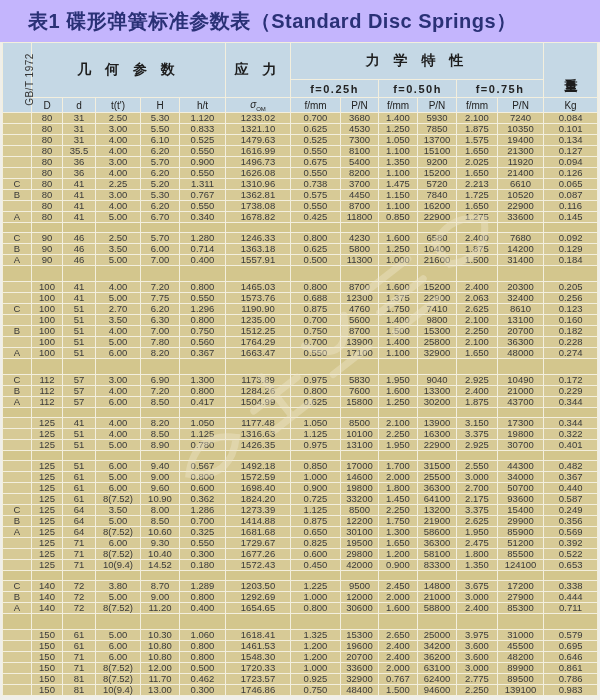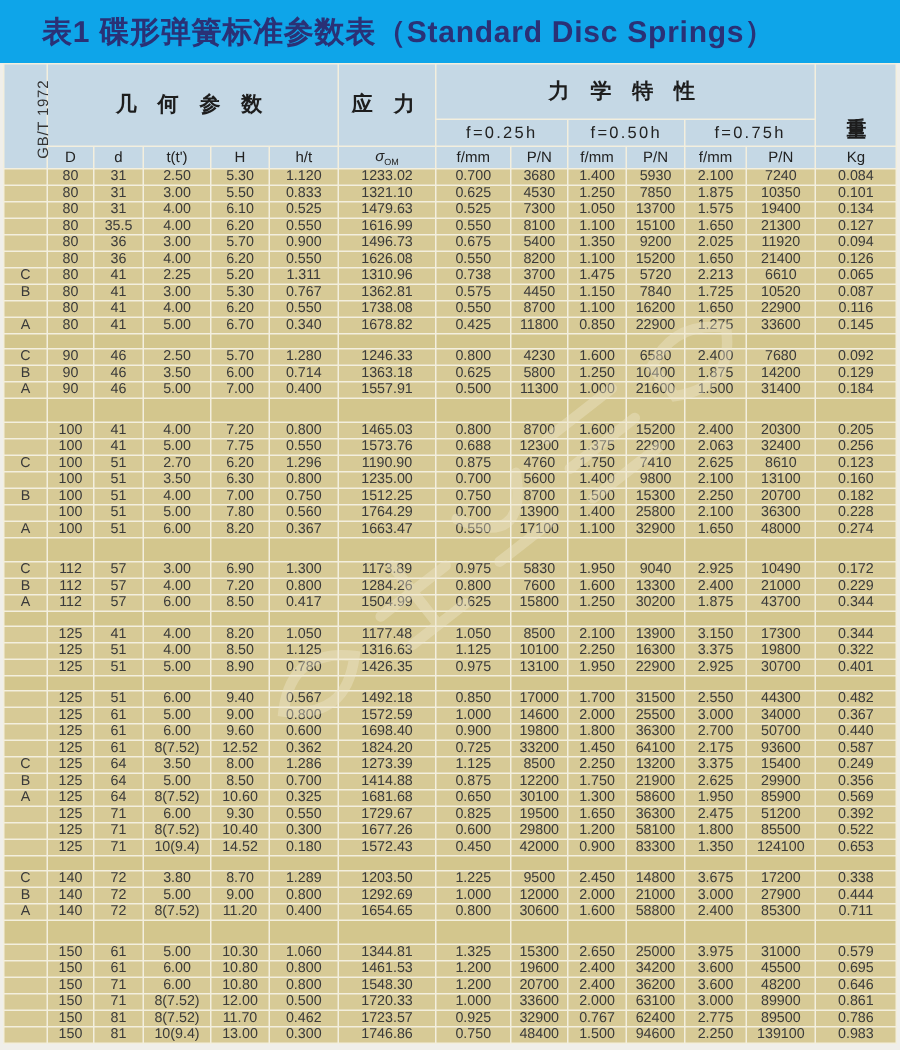--- a/index.html
+++ b/index.html
@@ -7,21 +7,21 @@
     width:600px;height:700px;
     background:#f0efea;
     font-family:"Liberation Sans", sans-serif;
     overflow:hidden;
   }
   .sheet{position:relative;width:600px;height:700px;}
   .title-bar{
     height:42px;
     display:flex;align-items:center;
     padding-left:28px;
-    background:#0ea5e9;
+    background:#c4b5fd;
     color:#2a3176;
     font-size:20px;
     font-weight:bold;
     letter-spacing:0.5px;
     box-sizing:border-box;
   }
   table.disc{
     width:596px;
     margin:0 2px;
     border-collapse:separate;
@@ -30,21 +30,21 @@
     table-layout:fixed;
   }
   thead td{
     background:#c5d8e5;
     color:#1d1d1d;
     text-align:center;
     vertical-align:middle;
     padding:0;
   }
   td.h-main{font-size:14px;font-weight:bold;letter-spacing:5px;height:36px;}
-  td.h-defl{font-size:11px;letter-spacing:1.5px;height:17px;font-weight:normal;color:#222;}
+  td.h-defl{font-size:11px;letter-spacing:1.5px;height:17px;font-weight:bold;color:#222;}
   td.h-unit{font-size:10px;height:14px;color:#222;}
   td.h-std{width:28px;}
   .v-std{
     display:inline-block;
     transform:rotate(-90deg);
     white-space:nowrap;
     font-size:10px;
     letter-spacing:0.5px;
     color:#333;
   }
@@ -681,21 +681,21 @@
           <td>36300</td>
           <td>2.700</td>
           <td>50700</td>
           <td>0.440</td>
         </tr>
         <tr>
           <td></td>
           <td>125</td>
           <td>61</td>
           <td>8(7.52)</td>
-          <td>12.52</td>
+          <td>10.90</td>
           <td>0.362</td>
           <td>1824.20</td>
           <td>0.725</td>
           <td>33200</td>
           <td>1.450</td>
           <td>64100</td>
           <td>2.175</td>
           <td>93600</td>
           <td>0.587</td>
         </tr>
@@ -875,21 +875,21 @@
           <td></td>
           <td></td>
         </tr>
         <tr>
           <td></td>
           <td>150</td>
           <td>61</td>
           <td>5.00</td>
           <td>10.30</td>
           <td>1.060</td>
-          <td>1344.81</td>
+          <td>1618.41</td>
           <td>1.325</td>
           <td>15300</td>
           <td>2.650</td>
           <td>25000</td>
           <td>3.975</td>
           <td>31000</td>
           <td>0.579</td>
         </tr>
         <tr>
           <td></td>

